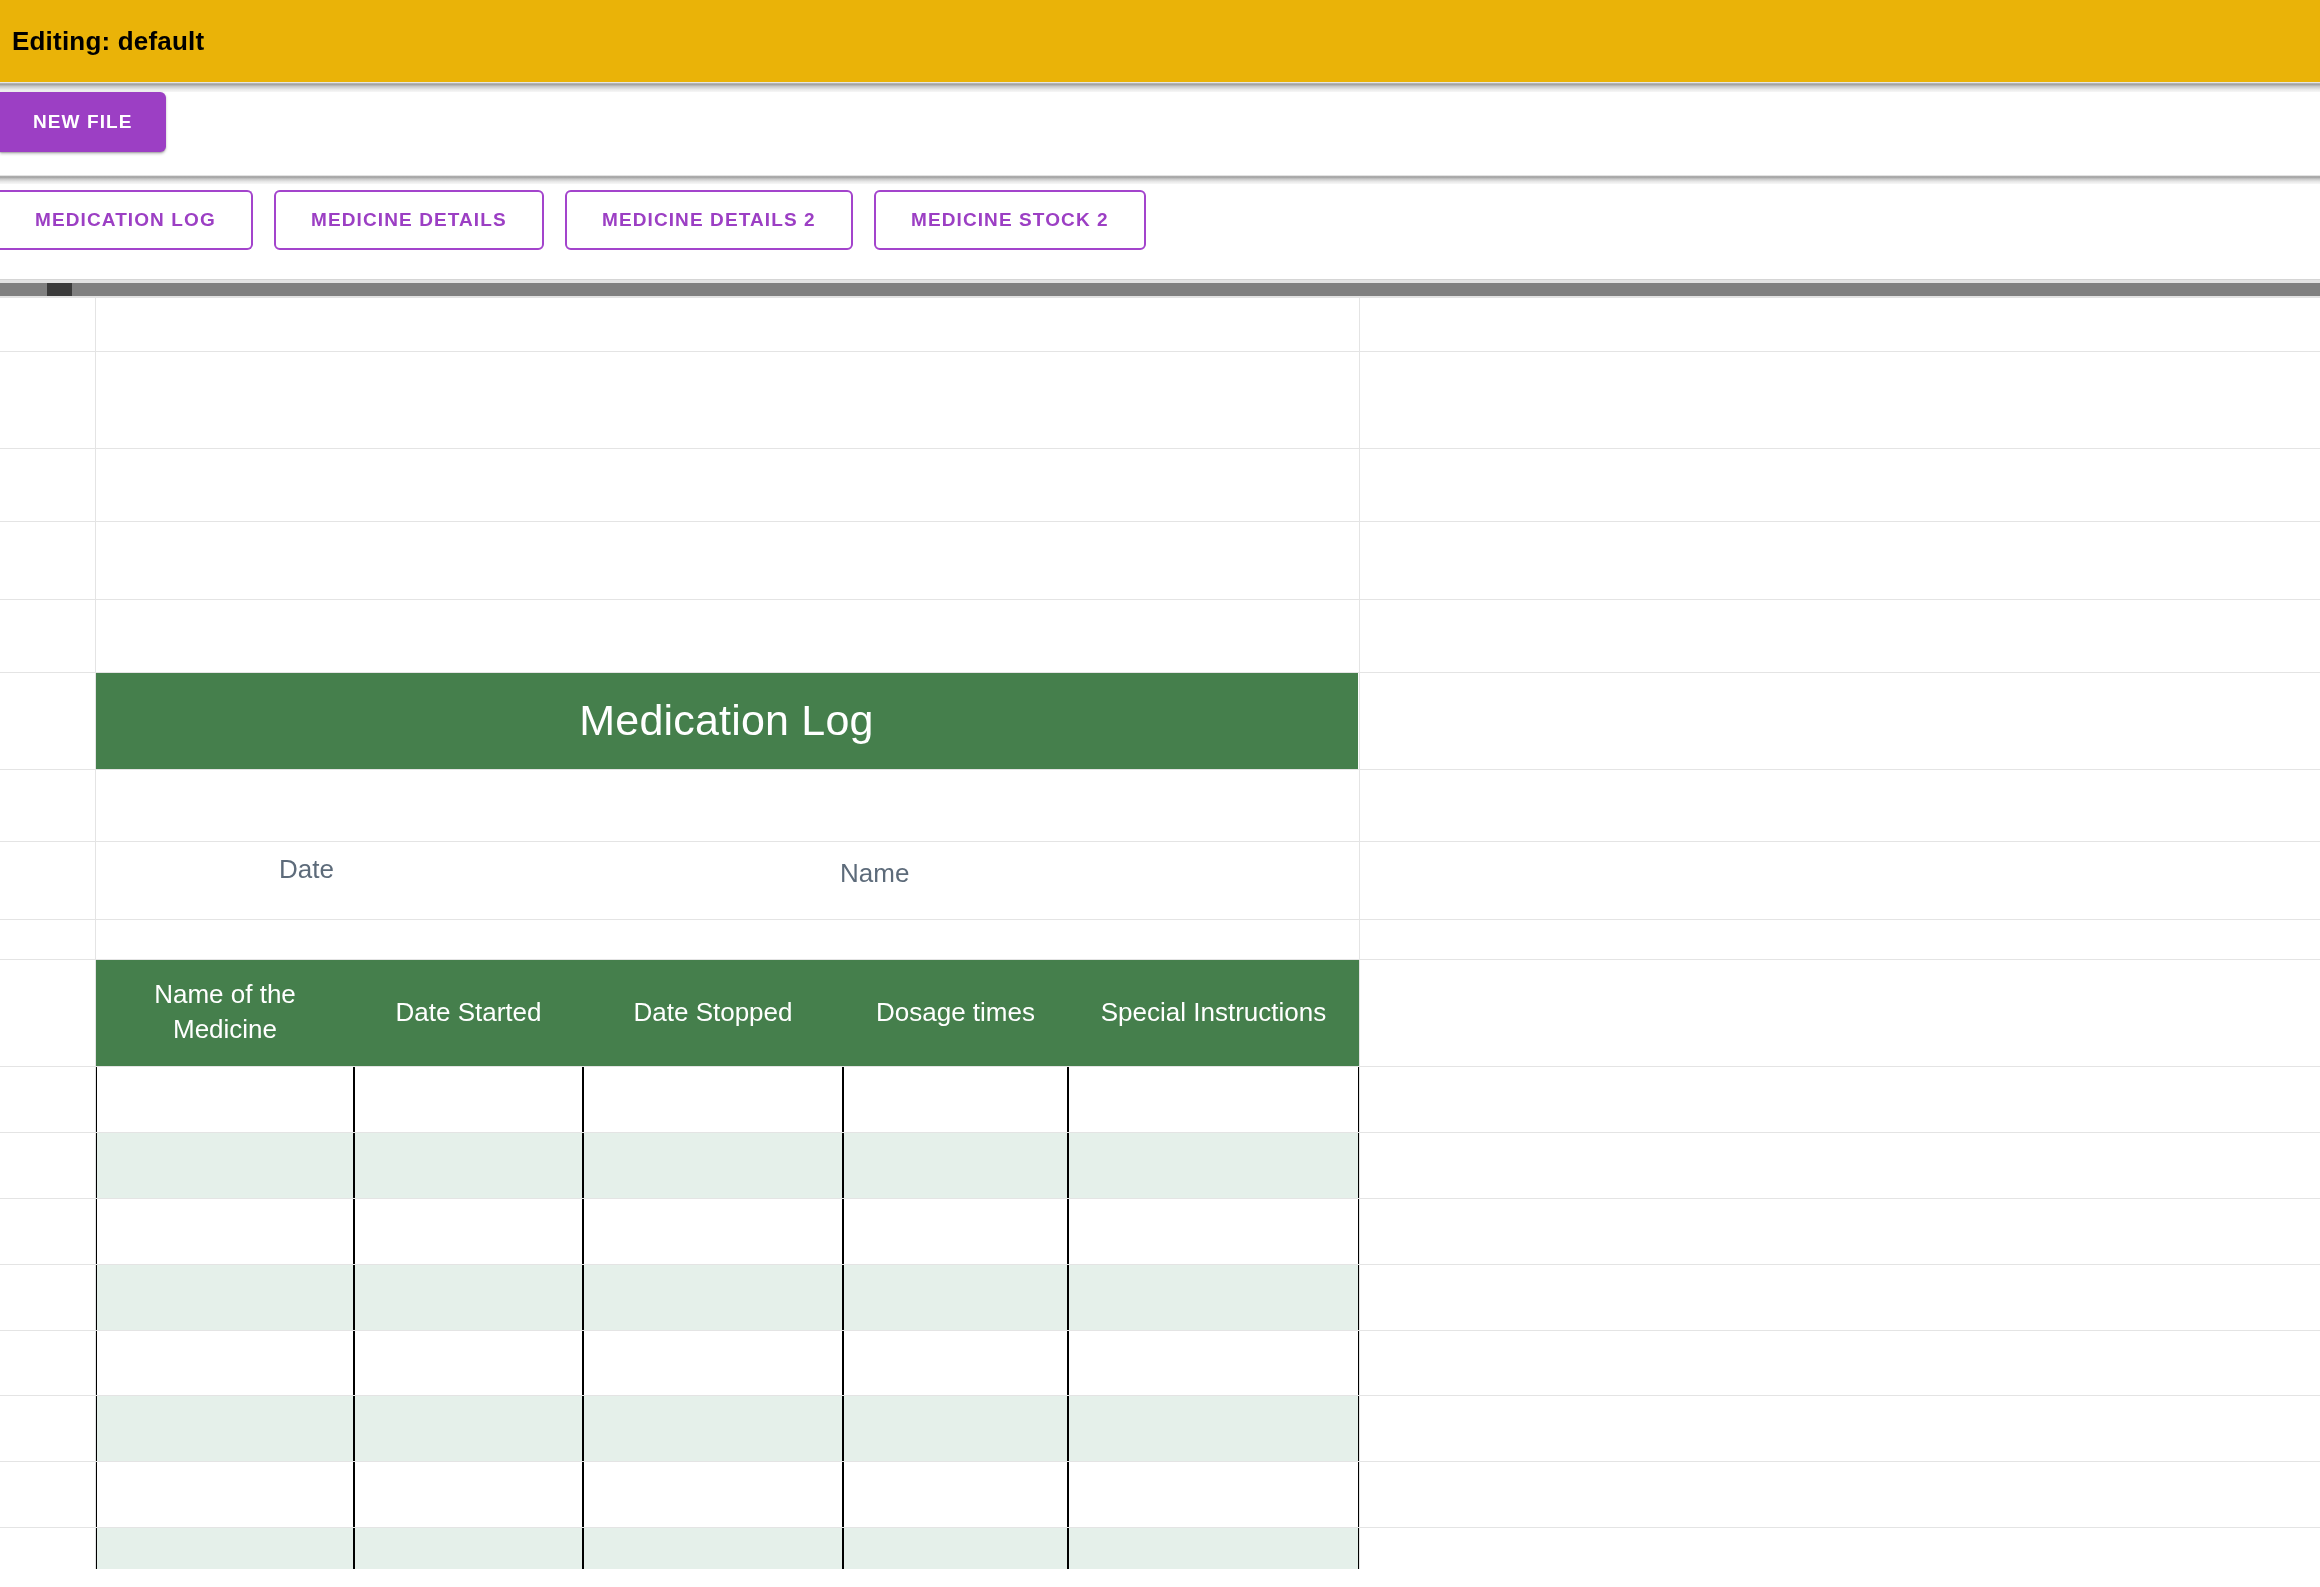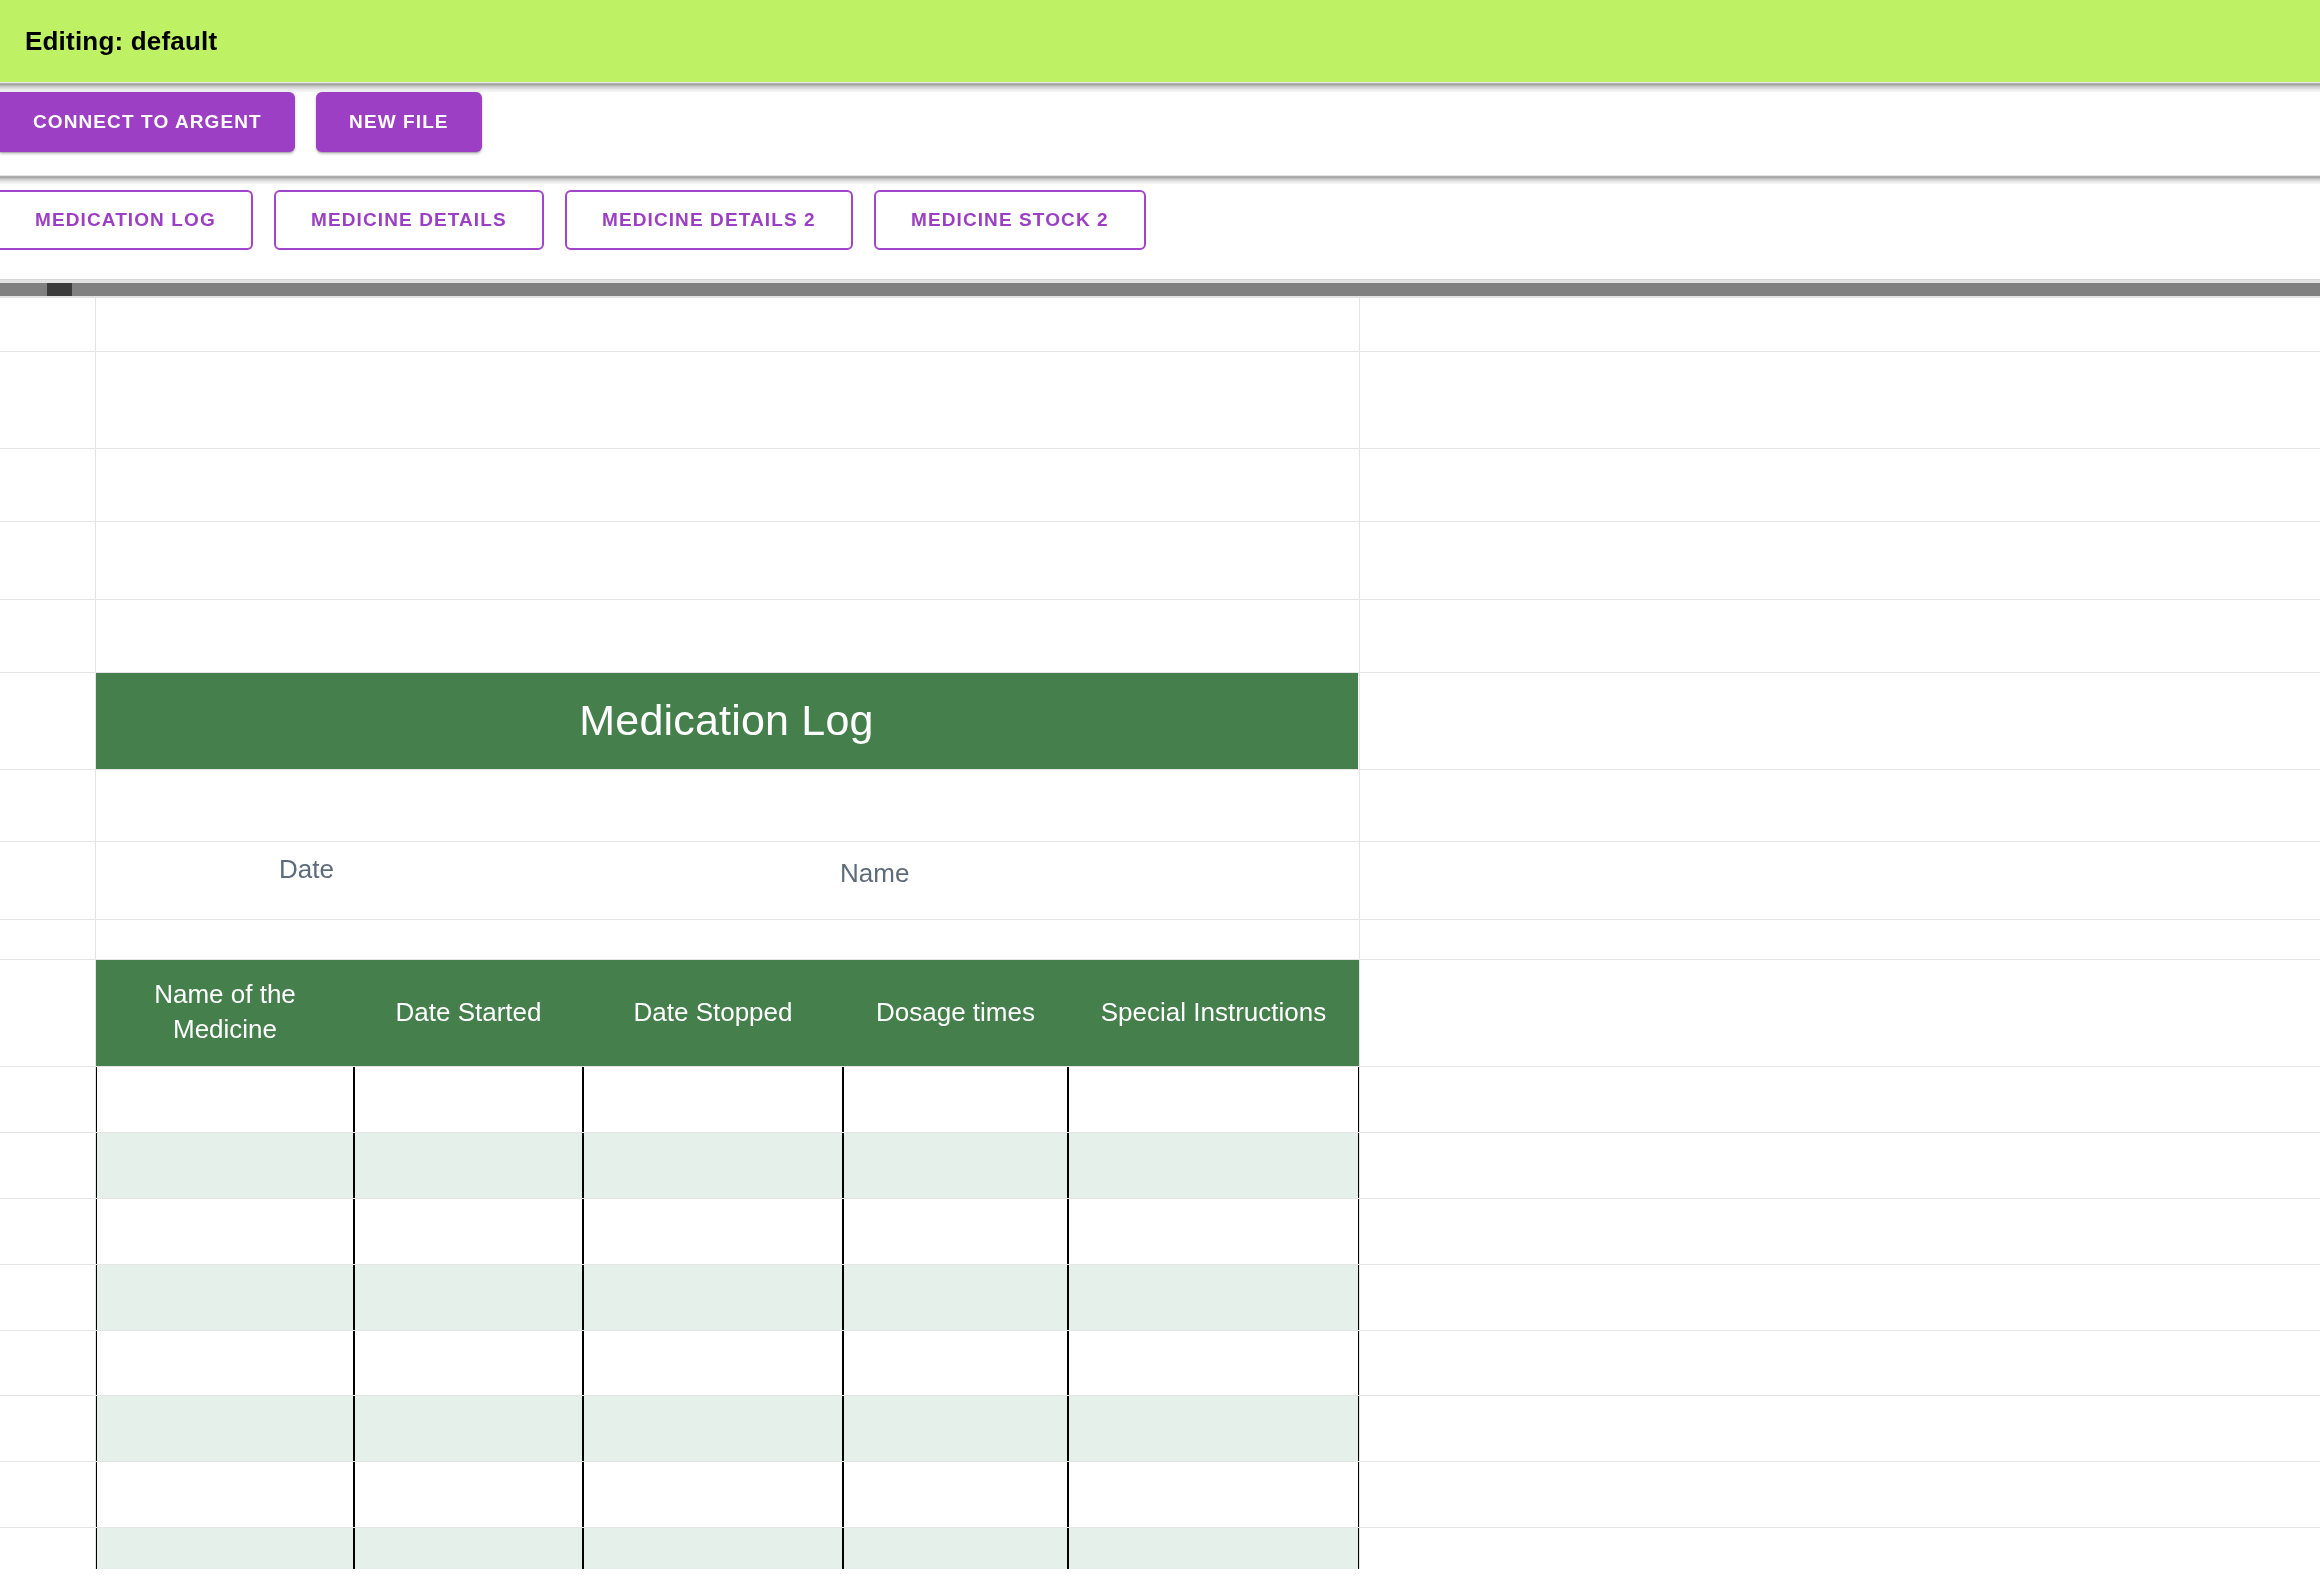--- a/index.html
+++ b/index.html
@@ -13,23 +13,23 @@
     height: 1588px;
     overflow: hidden;
     position: relative;
   }
 
   
   .editing-bar {
     height: 82px;
     display: flex;
     align-items: center;
-    padding-left: 25px;
+    padding-left: 12px;
     box-sizing: border-box;
-    background: #bef264;
+    background: #eab308;
   }
   .editing-title {
     font-size: 26px;
     font-weight: bold;
     color: #000000;
     letter-spacing: 0.2px;
   }
 
   
   .groove {
@@ -216,21 +216,20 @@
 </head>
 <body>
 
 <div class="editing-bar">
   <div class="editing-title">Editing: default</div>
 </div>
 
 <div class="groove"></div>
 
 <div class="action-row" id="action-row">
-    <button class="btn-solid">CONNECT TO ARGENT</button>
     <button class="btn-solid">NEW FILE</button>
   </div>
 
 <div class="groove"></div>
 
 <div class="tab-row" id="tab-row">
     <button class="btn-outline">MEDICATION LOG</button>
     <button class="btn-outline">MEDICINE DETAILS</button>
     <button class="btn-outline">MEDICINE DETAILS 2</button>
     <button class="btn-outline">MEDICINE STOCK 2</button>

